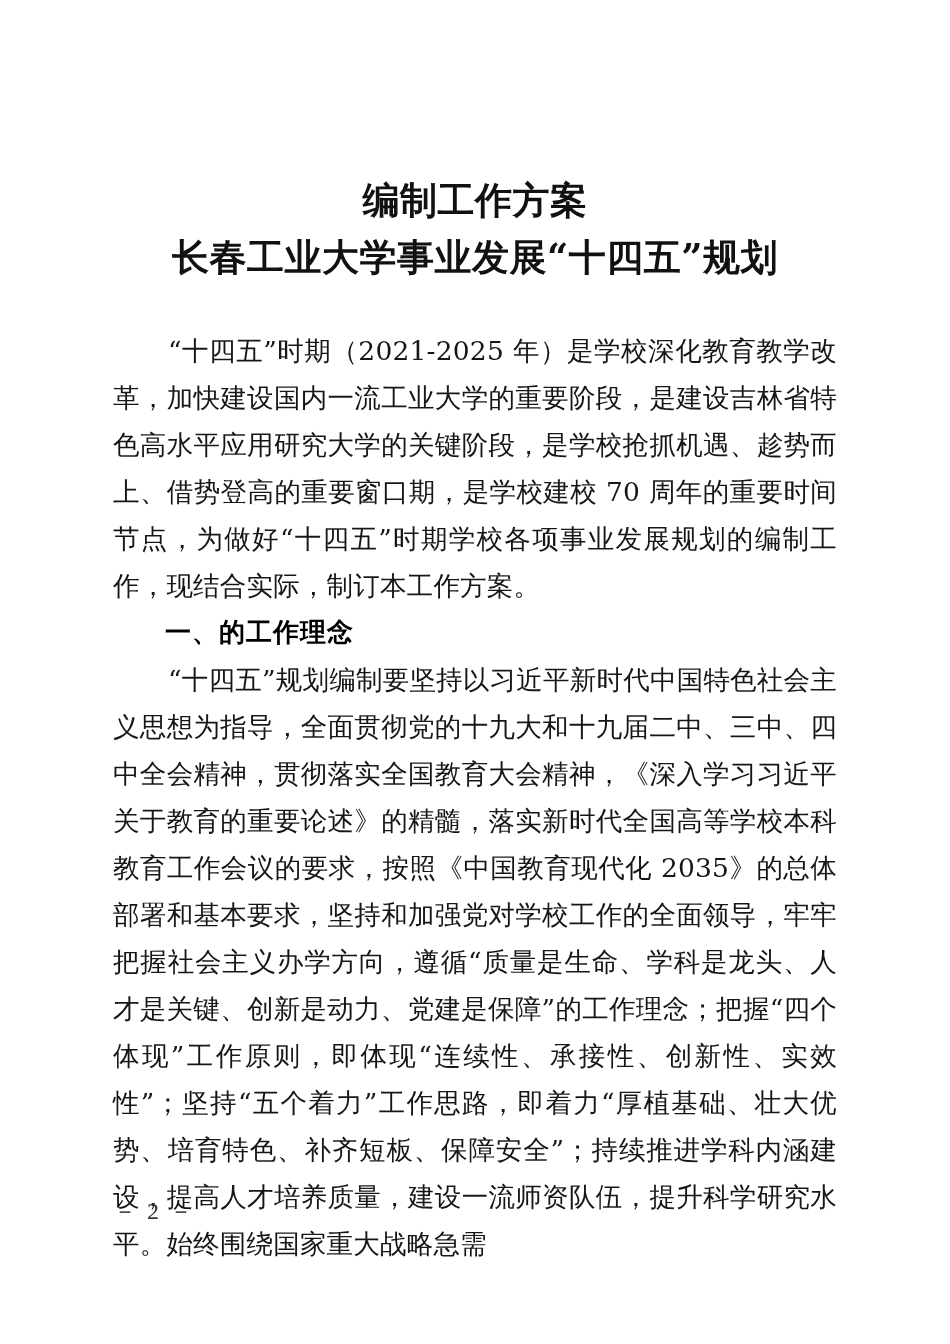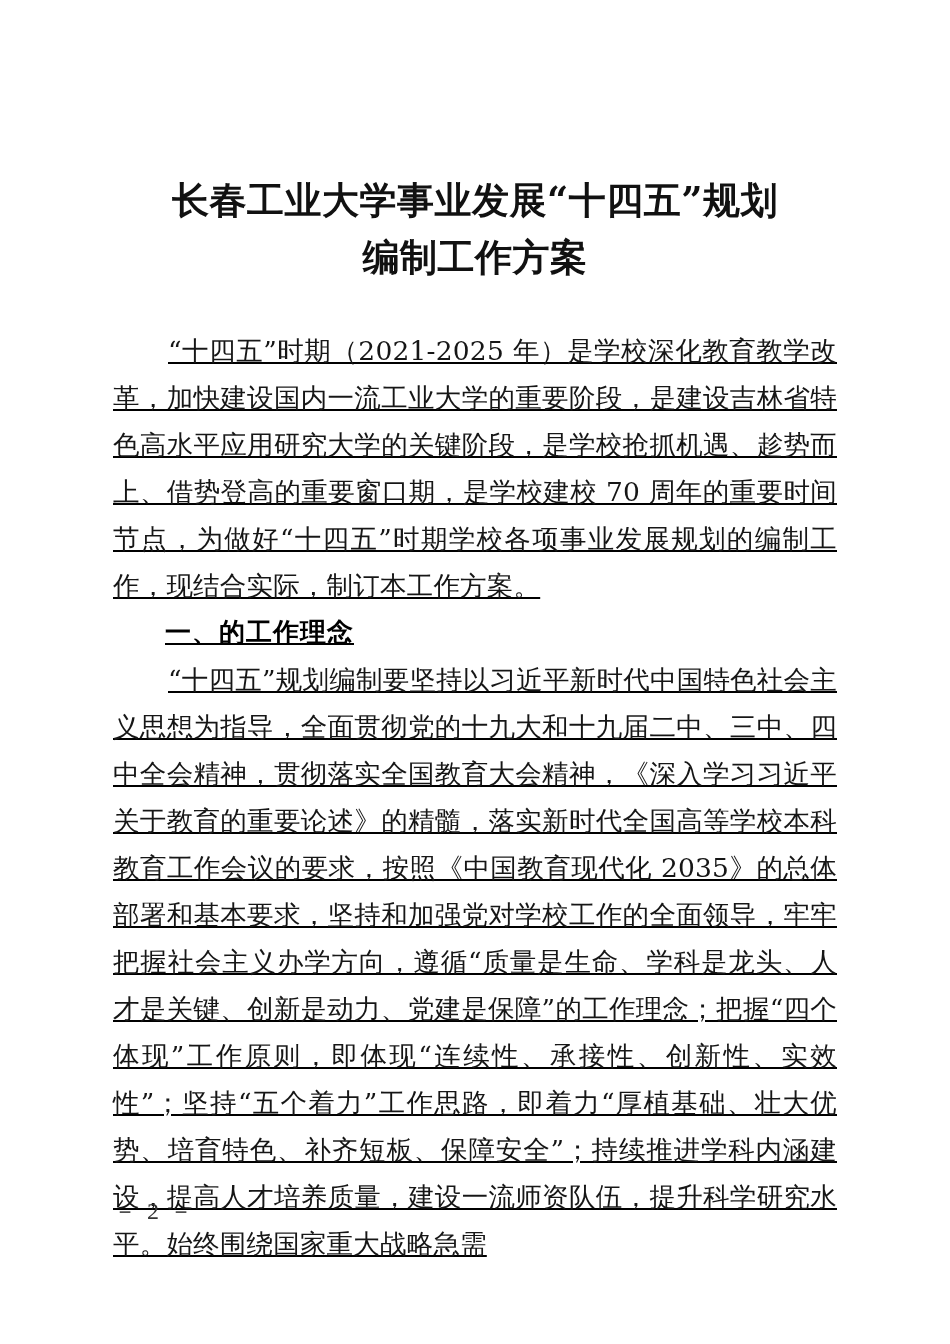--- a/index.html
+++ b/index.html
@@ -35,21 +35,20 @@
     color: #111111;
     white-space: nowrap;
   }
 
   
   .doc-body {
     position: absolute;
     left: 113px;
     top: 327px;
     width: 724px;
-    text-decoration: underline;
   }
   .para {
     margin: 0;
     font-family: "DejaVu Serif", "Liberation Serif", serif;
     font-size: 26.5px;
     line-height: 47px;
     text-align: justify;
     text-justify: inter-ideograph;
     text-indent: 55px;
     color: #161616;
@@ -81,22 +80,22 @@
     letter-spacing: 2px;
     white-space: pre;
   }
 </style>
 </head>
 <body>
 
 <div class="page">
 
   <div class="doc-title">
+    <span class="title-line">编制工作方案</span>
     <span class="title-line">长春工业大学事业发展“十四五”规划</span>
-    <span class="title-line">编制工作方案</span>
   </div>
 
   <div class="doc-body">
     <p class="para">“十四五”时期（2021-2025 年）是学校深化教育教学改革，加快建设国内一流工业大学的重要阶段，是建设吉林省特色高水平应用研究大学的关键阶段，是学校抢抓机遇、趁势而上、借势登高的重要窗口期，是学校建校 70 周年的重要时间节点，为做好“十四五”时期学校各项事业发展规划的编制工作，现结合实际，制订本工作方案。</p>
     <p class="section-heading">一、的工作理念</p>
     <p class="para">“十四五”规划编制要坚持以习近平新时代中国特色社会主义思想为指导，全面贯彻党的十九大和十九届二中、三中、四中全会精神，贯彻落实全国教育大会精神，《深入学习习近平关于教育的重要论述》的精髓，落实新时代全国高等学校本科教育工作会议的要求，按照《中国教育现代化 2035》的总体部署和基本要求，坚持和加强党对学校工作的全面领导，牢牢把握社会主义办学方向，遵循“质量是生命、学科是龙头、人才是关键、创新是动力、党建是保障”的工作理念；把握“四个体现”工作原则，即体现“连续性、承接性、创新性、实效性”；坚持“五个着力”工作思路，即着力“厚植基础、壮大优势、培育特色、补齐短板、保障安全”；持续推进学科内涵建设，提高人才培养质量，建设一流师资队伍，提升科学研究水平。始终围绕国家重大战略急需</p>
   </div>
 
   <div class="page-footer">
     <span class="page-number">－ 2 －</span>

